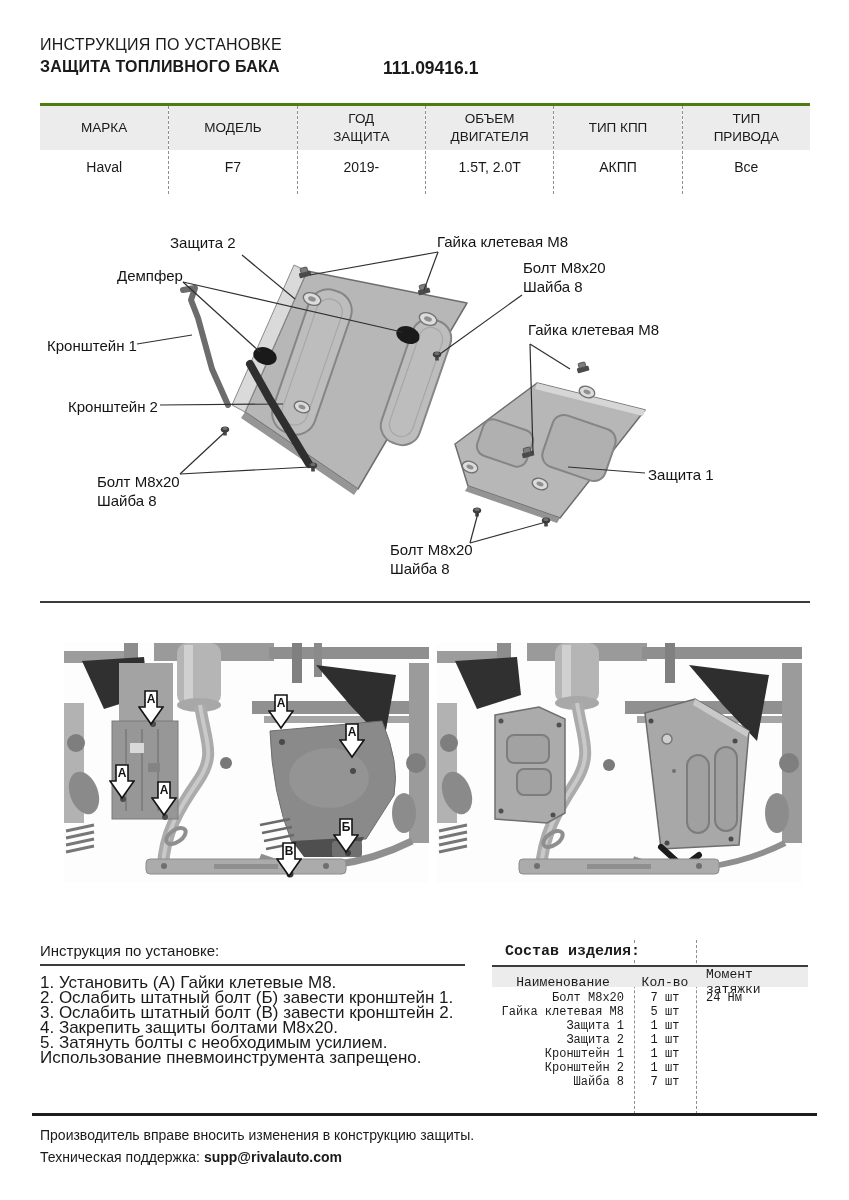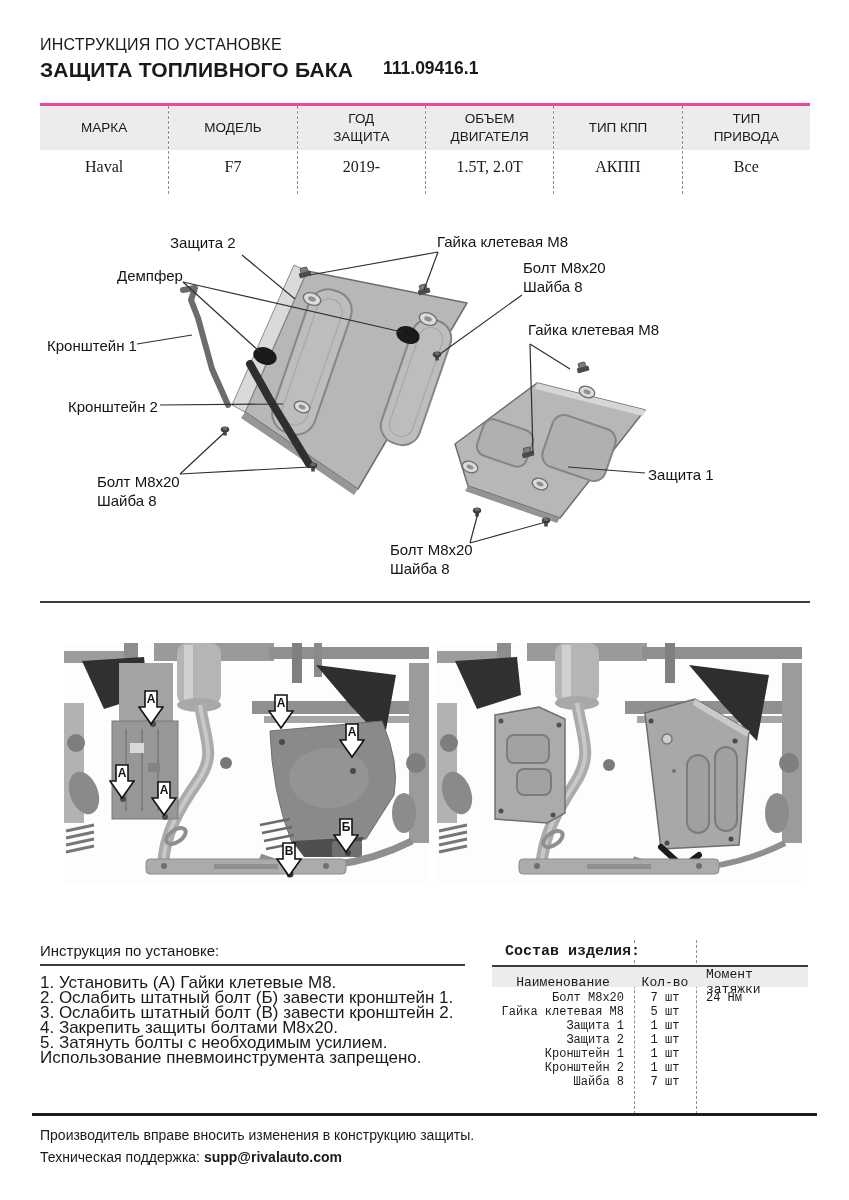--- a/index.html
+++ b/index.html
@@ -1,31 +1,31 @@
 <!DOCTYPE html>
 <html><head>
 <meta charset="utf-8">
 <style>
   html,body{margin:0;padding:0;background:#ffffff;}
   .page{position:relative;width:849px;height:1200px;background:#ffffff;
         font-family:"Liberation Sans",sans-serif;color:#1a1a1a;overflow:hidden;padding-left:27px;}
 
   
   .title1{position:absolute;left:40px;top:36px;font-size:16px;letter-spacing:.2px;}
-  .title2{position:absolute;left:40px;top:58px;font-size:21px;font-weight:bold;letter-spacing:.2px;}
+  .title2{position:absolute;left:40px;top:58px;font-size:16px;font-weight:bold;letter-spacing:.2px;}
   .partnum{position:absolute;left:383px;top:58px;font-size:17.5px;font-weight:bold;}
 
   
   .spec{position:absolute;left:40px;top:103px;width:770px;height:88px;
-        border-top:3px solid #ec4899;display:grid;grid-template-columns:repeat(6,1fr);}
+        border-top:3px solid #4d7c0f;display:grid;grid-template-columns:repeat(6,1fr);}
   .spec-col{height:88px;}
   .spec-col + .spec-col{border-left:1px dashed #8f8f8f;}
   .spec-h{height:44px;background:#ececec;display:flex;align-items:center;justify-content:center;
           text-align:center;font-size:13.5px;line-height:1.3;white-space:pre-line;}
-  .spec-v{height:34px;display:flex;align-items:center;justify-content:center;font-size:16px;font-family:Liberation Serif, serif;}
+  .spec-v{height:34px;display:flex;align-items:center;justify-content:center;font-size:14px;}
 
   
   .diagram{position:absolute;left:35px;top:222px;width:780px;height:378px;}
   .diagram svg{position:absolute;left:0;top:0;}
   .dlabel{position:absolute;font-size:15px;line-height:1.26;color:#141414;white-space:pre-line;}
 
   .rule-mid{position:absolute;left:40px;top:601px;width:770px;height:2px;background:#3a3a3a;}
 
   
   .photo{position:absolute;top:643px;width:365px;height:240px;}

